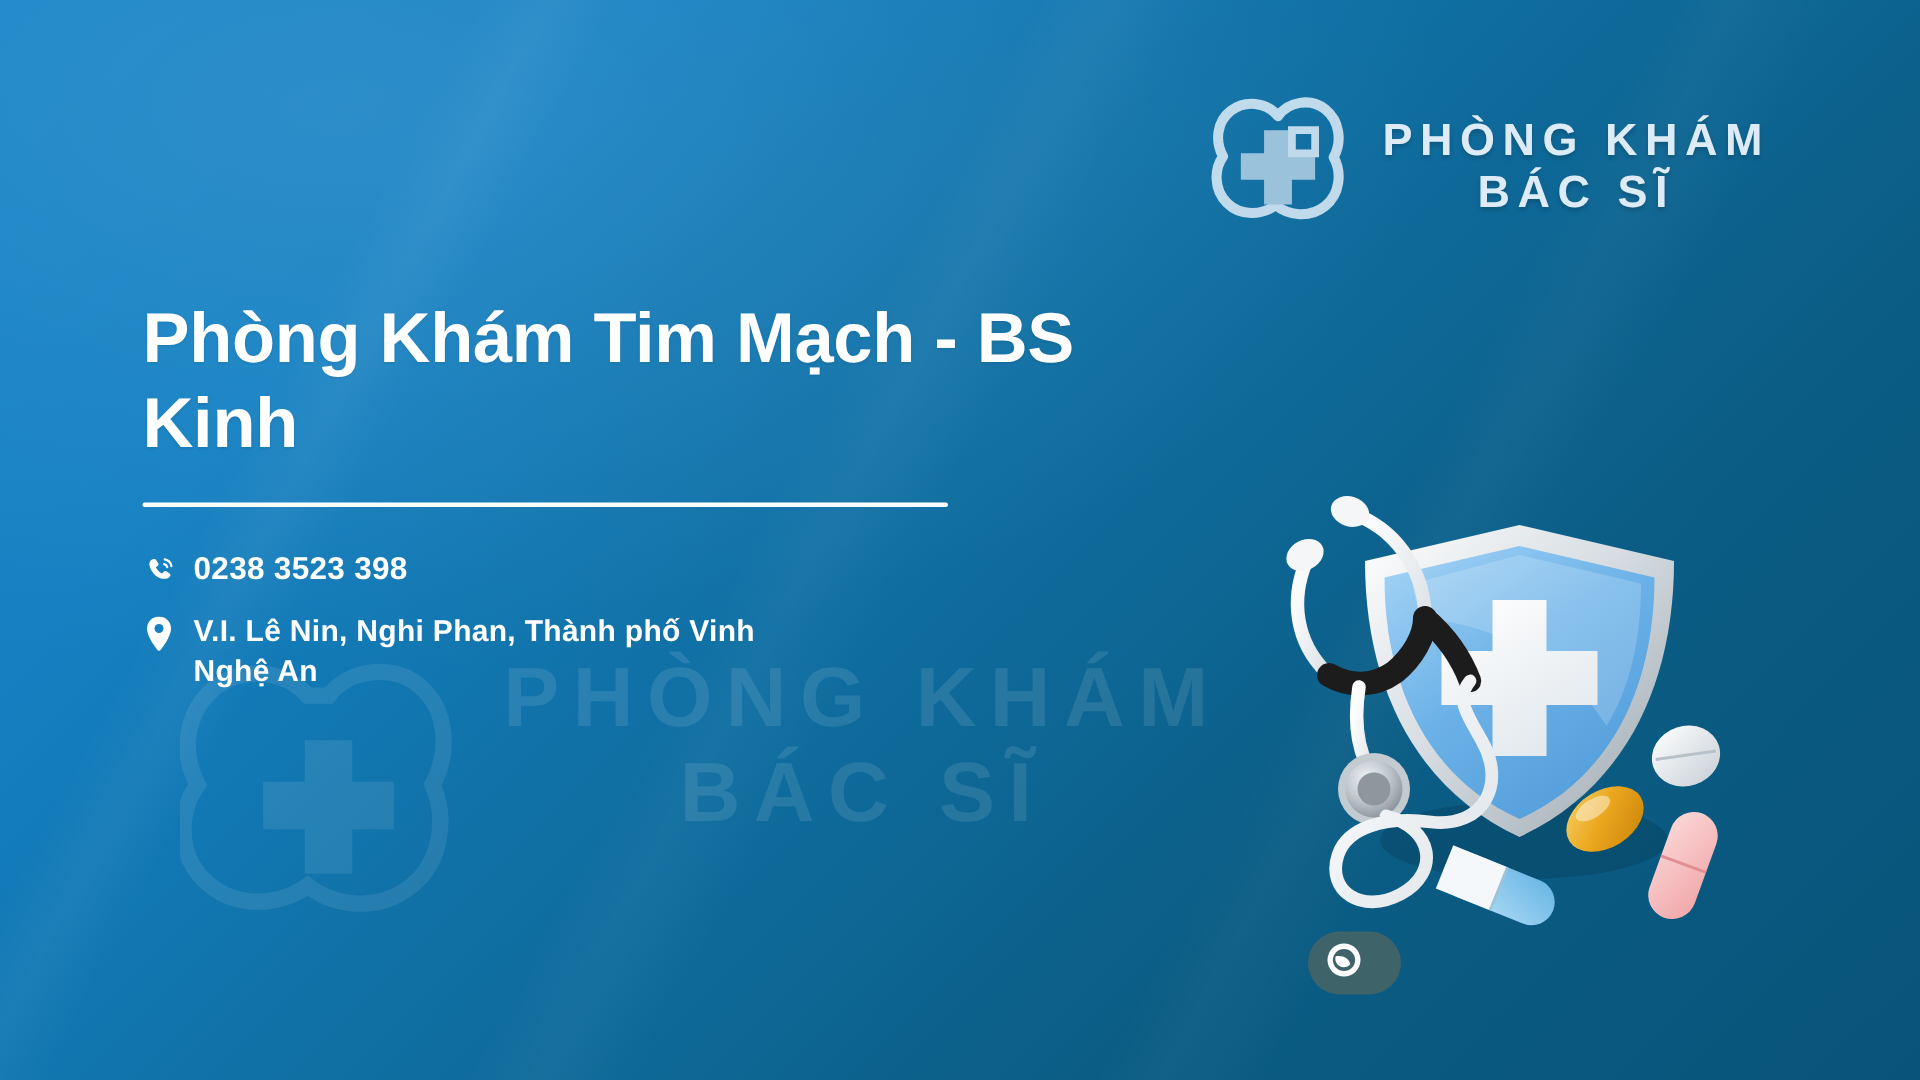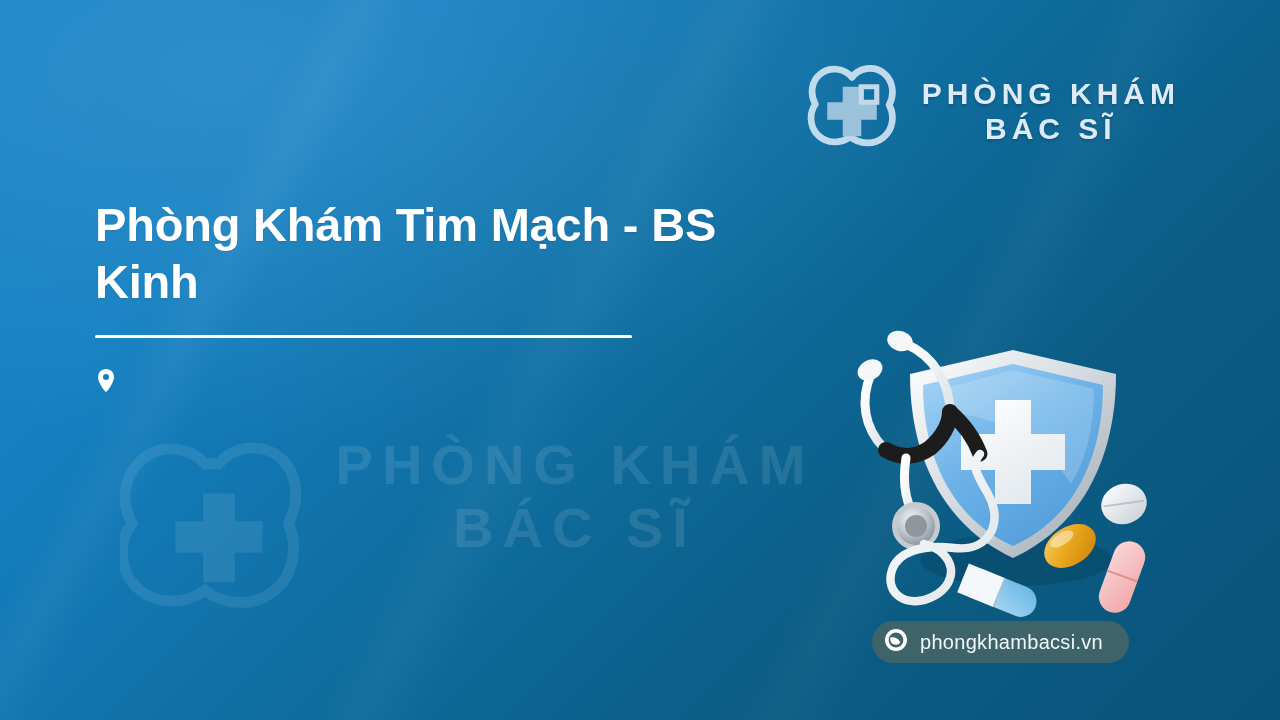--- a/index.html
+++ b/index.html
@@ -215,27 +215,41 @@
       <div class="brand-line2">BÁC SĨ</div>
     </div>
   </div>
 
   <div class="content">
     <h1 class="title">Phòng Khám Tim Mạch - BS Kinh</h1>
     <div class="divider"></div>
 
     <div class="contact">
 
+      <div class="contact-row">
+        <span class="contact-icon">
+          <svg width="21" height="21" viewBox="0 0 24 24">
+            <path d="M7.4 3.2c.6-.3 1.3-.1 1.7.5l1.7 2.6c.4.6.3 1.4-.3 1.9l-1 .8c-.3.2-.4.6-.2.9.9 1.7 2.3 3.1 4 4 .3.2.7.1.9-.2l.8-1c.5-.6 1.3-.7 1.9-.3l2.6 1.7c.6.4.8 1.1.5 1.7-.8 1.6-2.5 2.6-4.3 2.3C10.6 18.9 5.1 13.4 4.1 7.5c-.3-1.8.7-3.5 2.3-4.3z" fill="#ffffff"></path>
+            <path d="M15.8 3.4c2.6.5 4.6 2.5 5.1 5.1" fill="none" stroke="#ffffff" stroke-width="1.7" stroke-linecap="round"></path>
+            <path d="M15.4 6.9c1.1.3 2 1.2 2.3 2.3" fill="none" stroke="#ffffff" stroke-width="1.7" stroke-linecap="round"></path>
+          </svg>
+        </span>
+        <span class="contact-text phone">0238 3523 398</span>
+      </div>
 
       <div class="contact-row">
         <span class="contact-icon">
           <svg width="18" height="24" viewBox="0 0 18 24">
             <path d="M9 0C4.6 0 1 3.6 1 8c0 5.6 7 15 8 15s8-9.4 8-15c0-4.4-3.6-8-8-8z" fill="#ffffff"></path>
             <circle cx="9" cy="8" r="3" fill="#1480c2"></circle>
           </svg>
+        </span>
+        <span class="contact-text">
+          <span> V.I. Lê Nin,  Nghi Phan,  Thành phố Vinh</span>
+          <span class="addr-l2">Nghệ An</span>
         </span>
       </div>
 
     </div>
   </div>
 
   <div class="illus">
     <svg width="340" height="312" viewBox="0 0 340 312">
       <defs>
         <linearGradient id="shieldFrame" x1="0" y1="0" x2="1" y2="1">
@@ -335,16 +349,15 @@
   </div>
 
   <div class="web-badge">
     <span>
       <svg width="24" height="24" viewBox="0 0 24 24">
         <circle cx="12" cy="12" r="11" fill="#ffffff"></circle>
         <circle cx="12" cy="12" r="7.4" fill="#3e6369"></circle>
         <path d="M6.2 9.6c2.6-.6 5.3-.2 7.4 1.3 1.4 1 2.3 2.4 2.6 3.9-1.3 1.6-3.5 2.3-5.6 1.8-2.6-.6-4.4-2.8-4.4-5.4 0-.6.1-1.1.2-1.6z" fill="#ffffff"></path>
       </svg>
     </span>
-    <span class="web-badge-label">phongkhambacsi.vn</span>
   </div>
 
 </div>
 
 </body></html>

